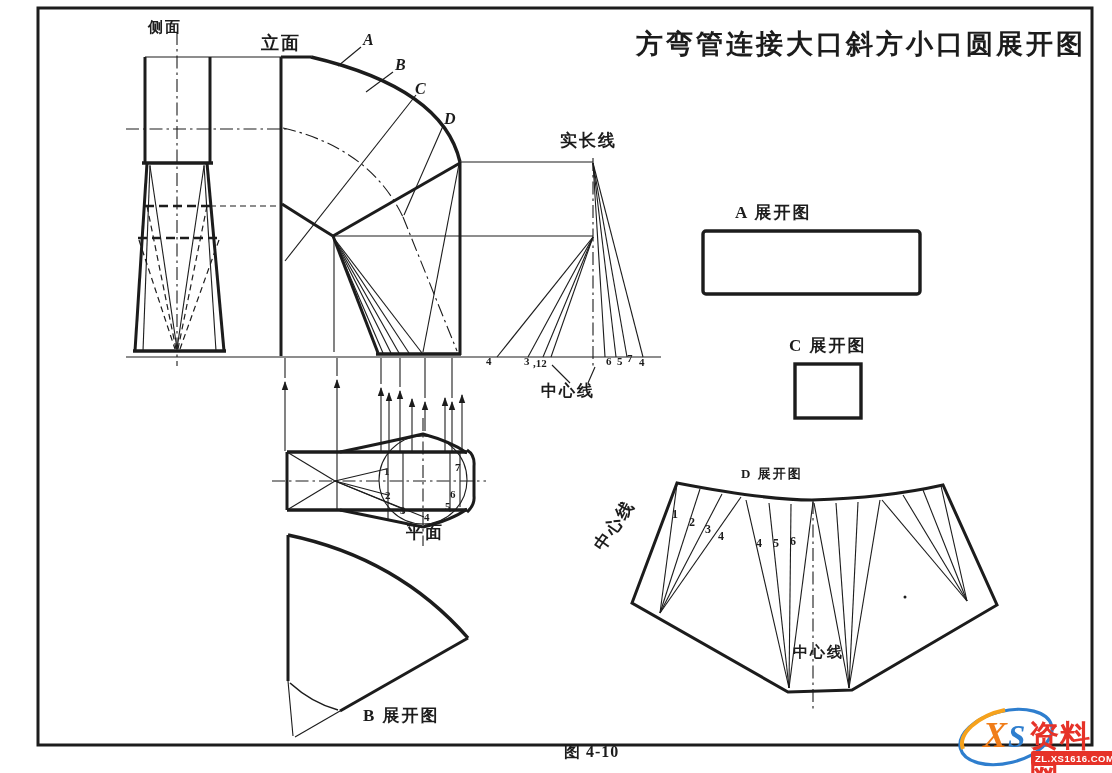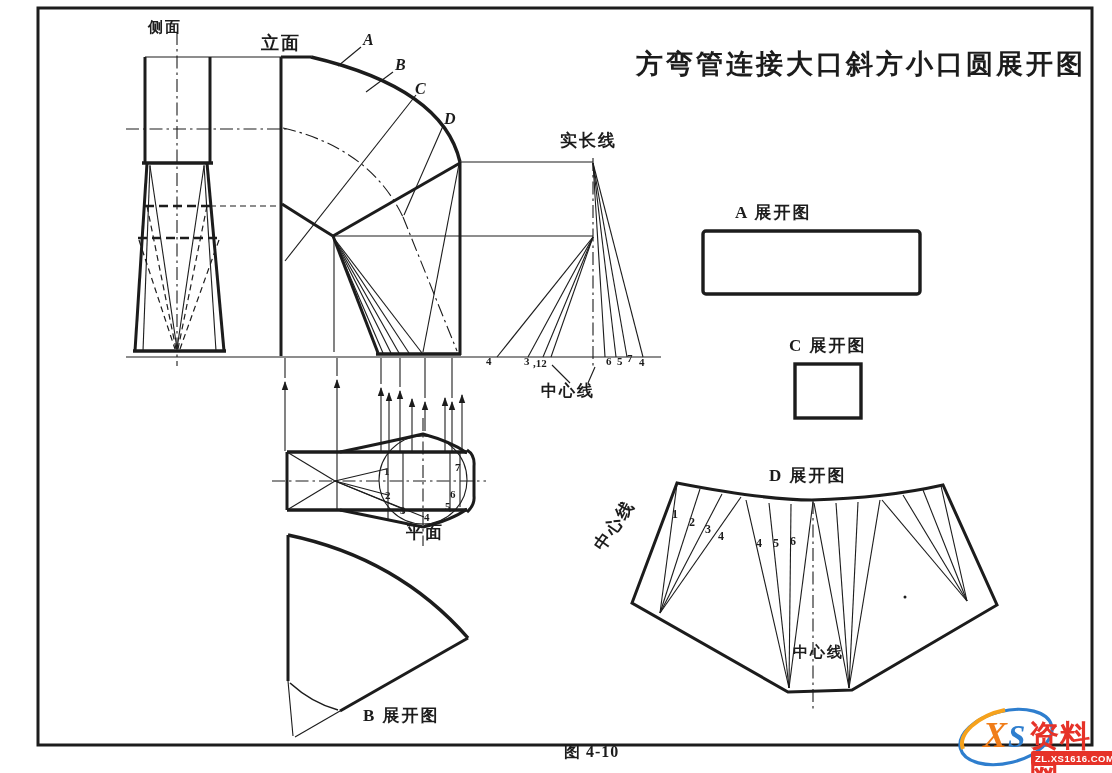--- a/index.html
+++ b/index.html
@@ -193,36 +193,36 @@
       <path class="ln dd" d="M813,501 V710"></path>
       <circle cx="905" cy="597" r="1.5" class="ah"></circle>
     </g>
 
     <g>
       <ellipse cx="1006" cy="737" rx="47" ry="26" transform="rotate(-14 1006 737)" style="fill:none;stroke:#2e7ece;stroke-width:3.2"></ellipse>
       <path d="M963,749 A47,26 -14 0 1 1005,710" style="fill:none;stroke:#f6a21c;stroke-width:4"></path>
     </g>
   </svg>
 
-  <div class="lbl title" style="left:636px;top:31px;margin-top:20px;">方弯管连接大口斜方小口圆展开图</div>
+  <div class="lbl title" style="left:636px;top:31px;">方弯管连接大口斜方小口圆展开图</div>
 
   <div class="lbl cjk" style="left:148px;top:20px;font-size:15px;">侧面</div>
   <div class="lbl cjk" style="left:261px;top:34px;font-size:18px;">立面</div>
   <div class="lbl cjk" style="left:406px;top:524px;font-size:17px;">平面</div>
   <div class="lbl cjk" style="left:560px;top:132px;font-size:17px;">实长线</div>
   <div class="lbl cjk" style="left:541px;top:383px;font-size:16px;">中心线</div>
 
   <div class="lbl seg" style="left:363px;top:32px;">A</div>
   <div class="lbl seg" style="left:395px;top:57px;">B</div>
   <div class="lbl seg" style="left:415px;top:81px;">C</div>
   <div class="lbl seg" style="left:444px;top:111px;">D</div>
 
   <div class="lbl cjk" style="left:735px;top:204px;font-size:17px;">A 展开图</div>
   <div class="lbl cjk" style="left:789px;top:337px;font-size:17px;text-align:right;">C 展开图</div>
-  <div class="lbl cjk" style="left:741px;top:467px;font-size:17px;margin-left:28px;">D 展开图</div>
+  <div class="lbl cjk" style="left:741px;top:467px;font-size:13px;">D 展开图</div>
   <div class="lbl cjk" style="left:363px;top:707px;font-size:17px;">B 展开图</div>
 
   <div class="lbl cjk" style="left:598px;top:540px;font-size:17px;transform:rotate(-55deg);transform-origin:left center;">中心线</div>
   <div class="lbl cjk" style="left:793px;top:645px;font-size:15px;">中心线</div>
 
   <div class="lbl cjk" style="left:564px;top:744px;font-size:16px;letter-spacing:1px;">图 4-10</div>
 
   <div class="num" style="left:486px;top:356px;">4</div>
   <div class="num" style="left:524px;top:356px;">3</div>
   <div class="num" style="left:533px;top:358px;">,12</div>

